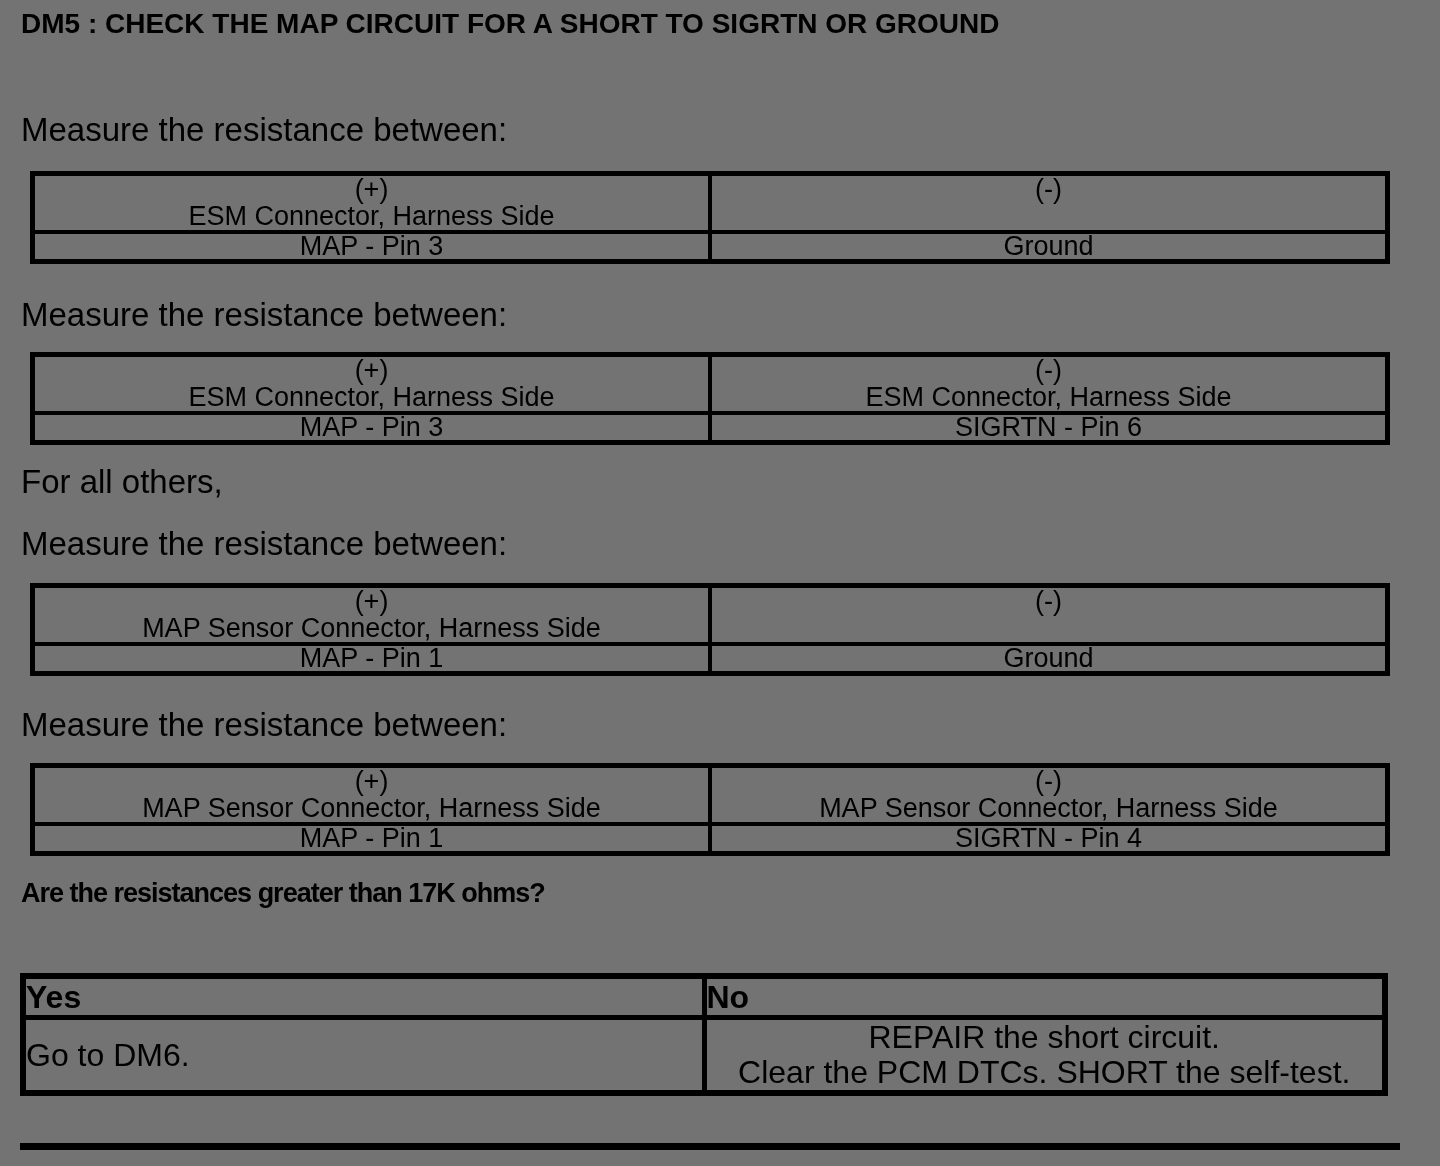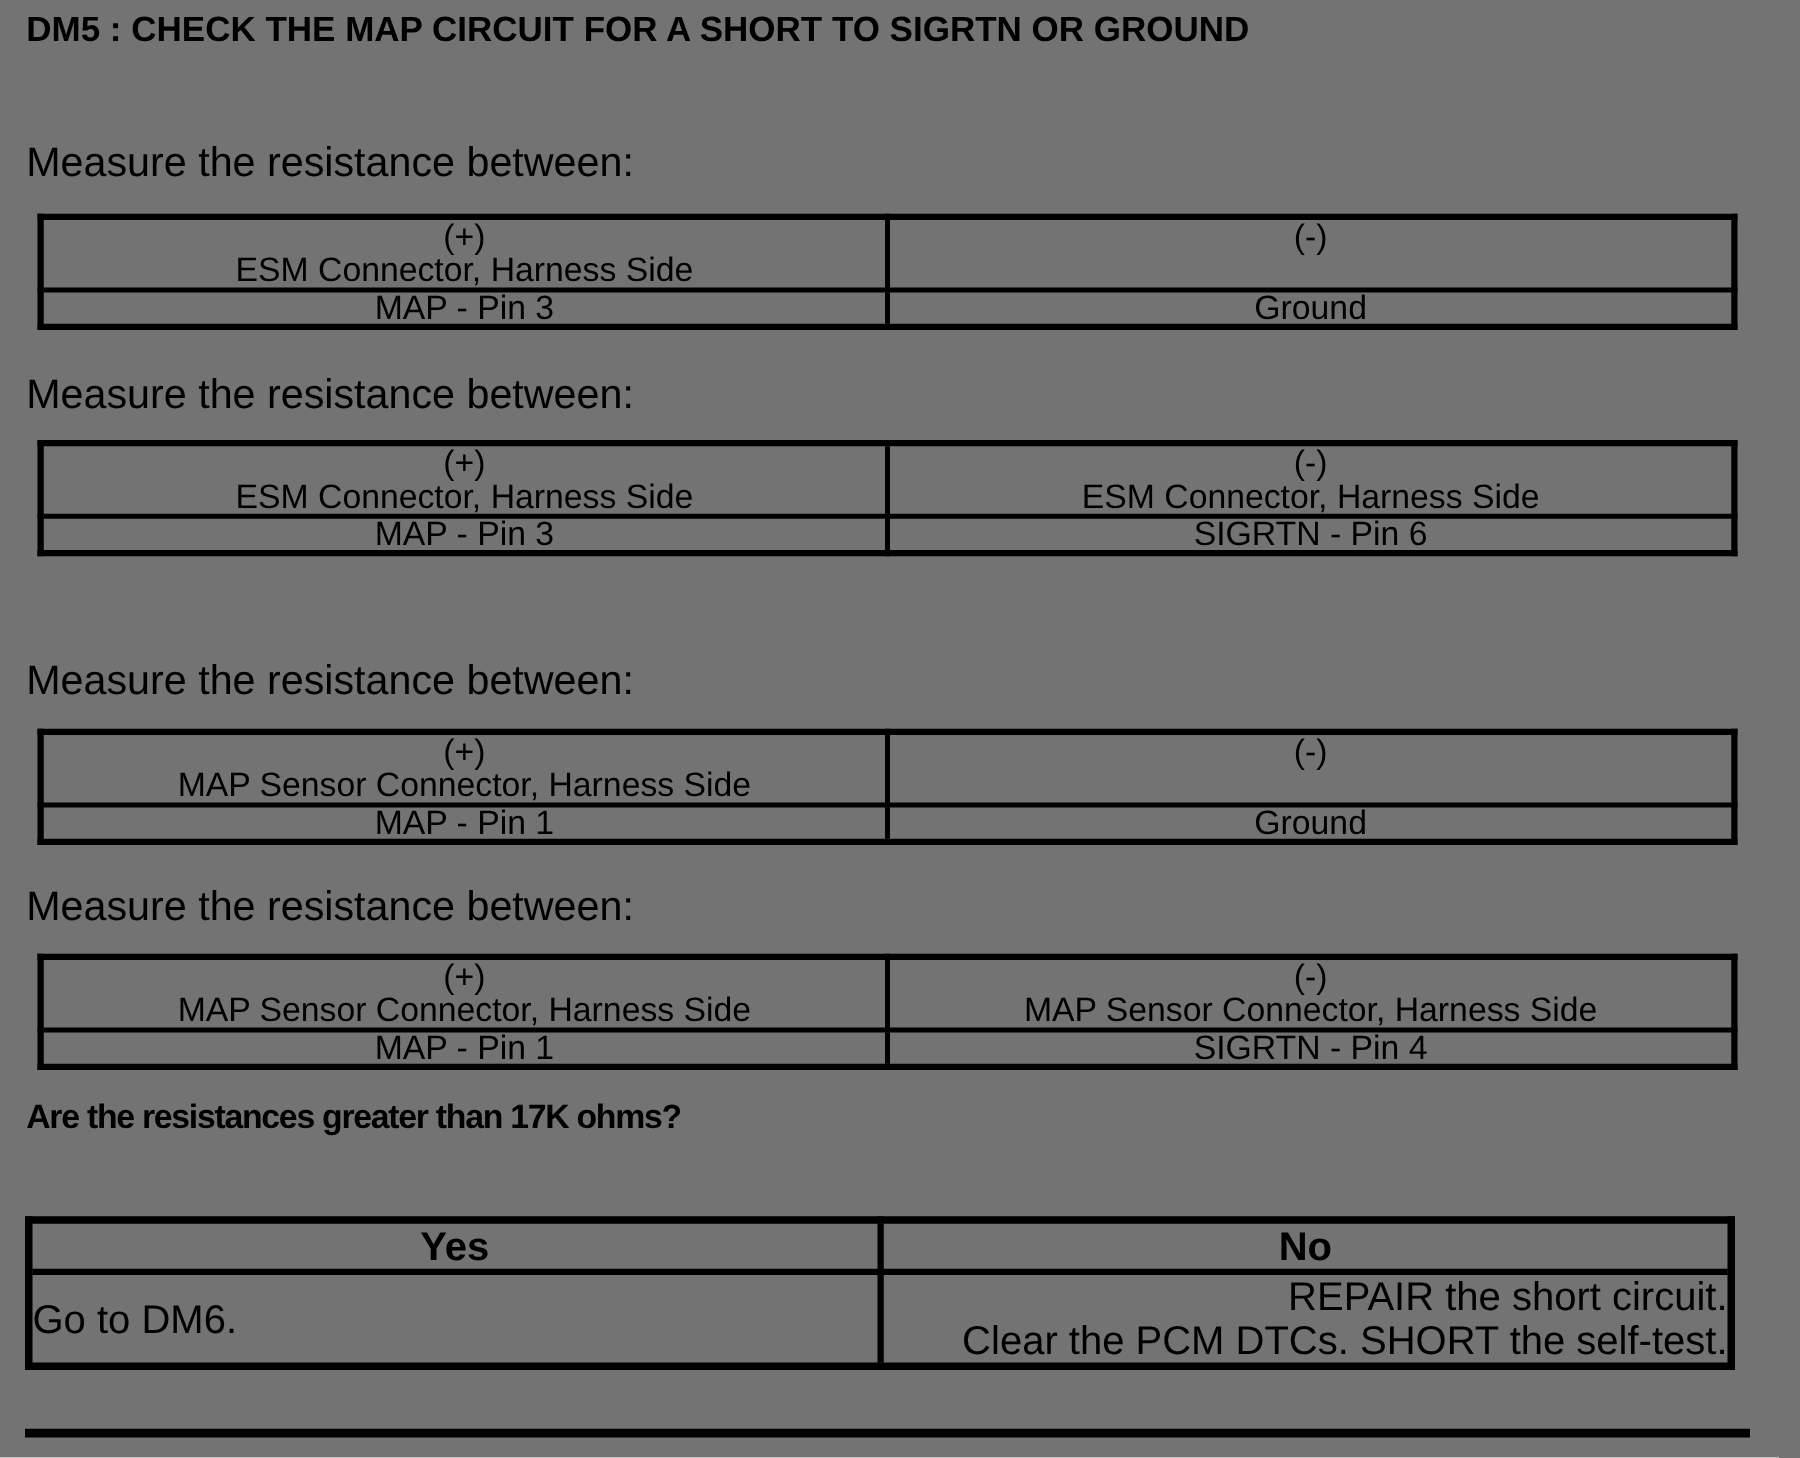--- a/index.html
+++ b/index.html
@@ -66,32 +66,32 @@
   }
   table.dtable td {
     border: 5px solid #000;
     padding: 0;
     font-size: 32px;
     overflow: hidden;
   }
   td.dhead {
     height: 36px;
     line-height: 36px;
-    text-align: center;
+    text-align: left;
     font-weight: bold;
   }
   td.dyes {
     height: 70px;
     text-align: left;
     vertical-align: middle;
     line-height: 35px;
   }
   td.dno {
     height: 70px;
-    text-align: right;
+    text-align: center;
     vertical-align: middle;
     padding-left: 4px;
     line-height: 35px;
     white-space: nowrap;
   }
   .bottom-rule {
     left: 20px;
     top: 1143px;
     width: 1380px;
     height: 7px;
@@ -147,20 +147,21 @@
           <div class="hline">ESM Connector, Harness Side</div>
         </td>
       </tr>
       <tr>
         <td class="vrow">MAP - Pin 3</td>
         <td class="vrow">SIGRTN - Pin 6</td>
       </tr>
     </tbody>
   </table>
 
+  <div class="abs body-line" style="top:465px">For all others,</div>
 
   <div class="abs body-line" style="top:527px">Measure the resistance between:</div>
   <table class="abs mtable" style="top:583px">
     <colgroup>
         <col style="width:50%">
         <col style="width:50%">
       </colgroup>
     <tbody>
       <tr>
         <td>

